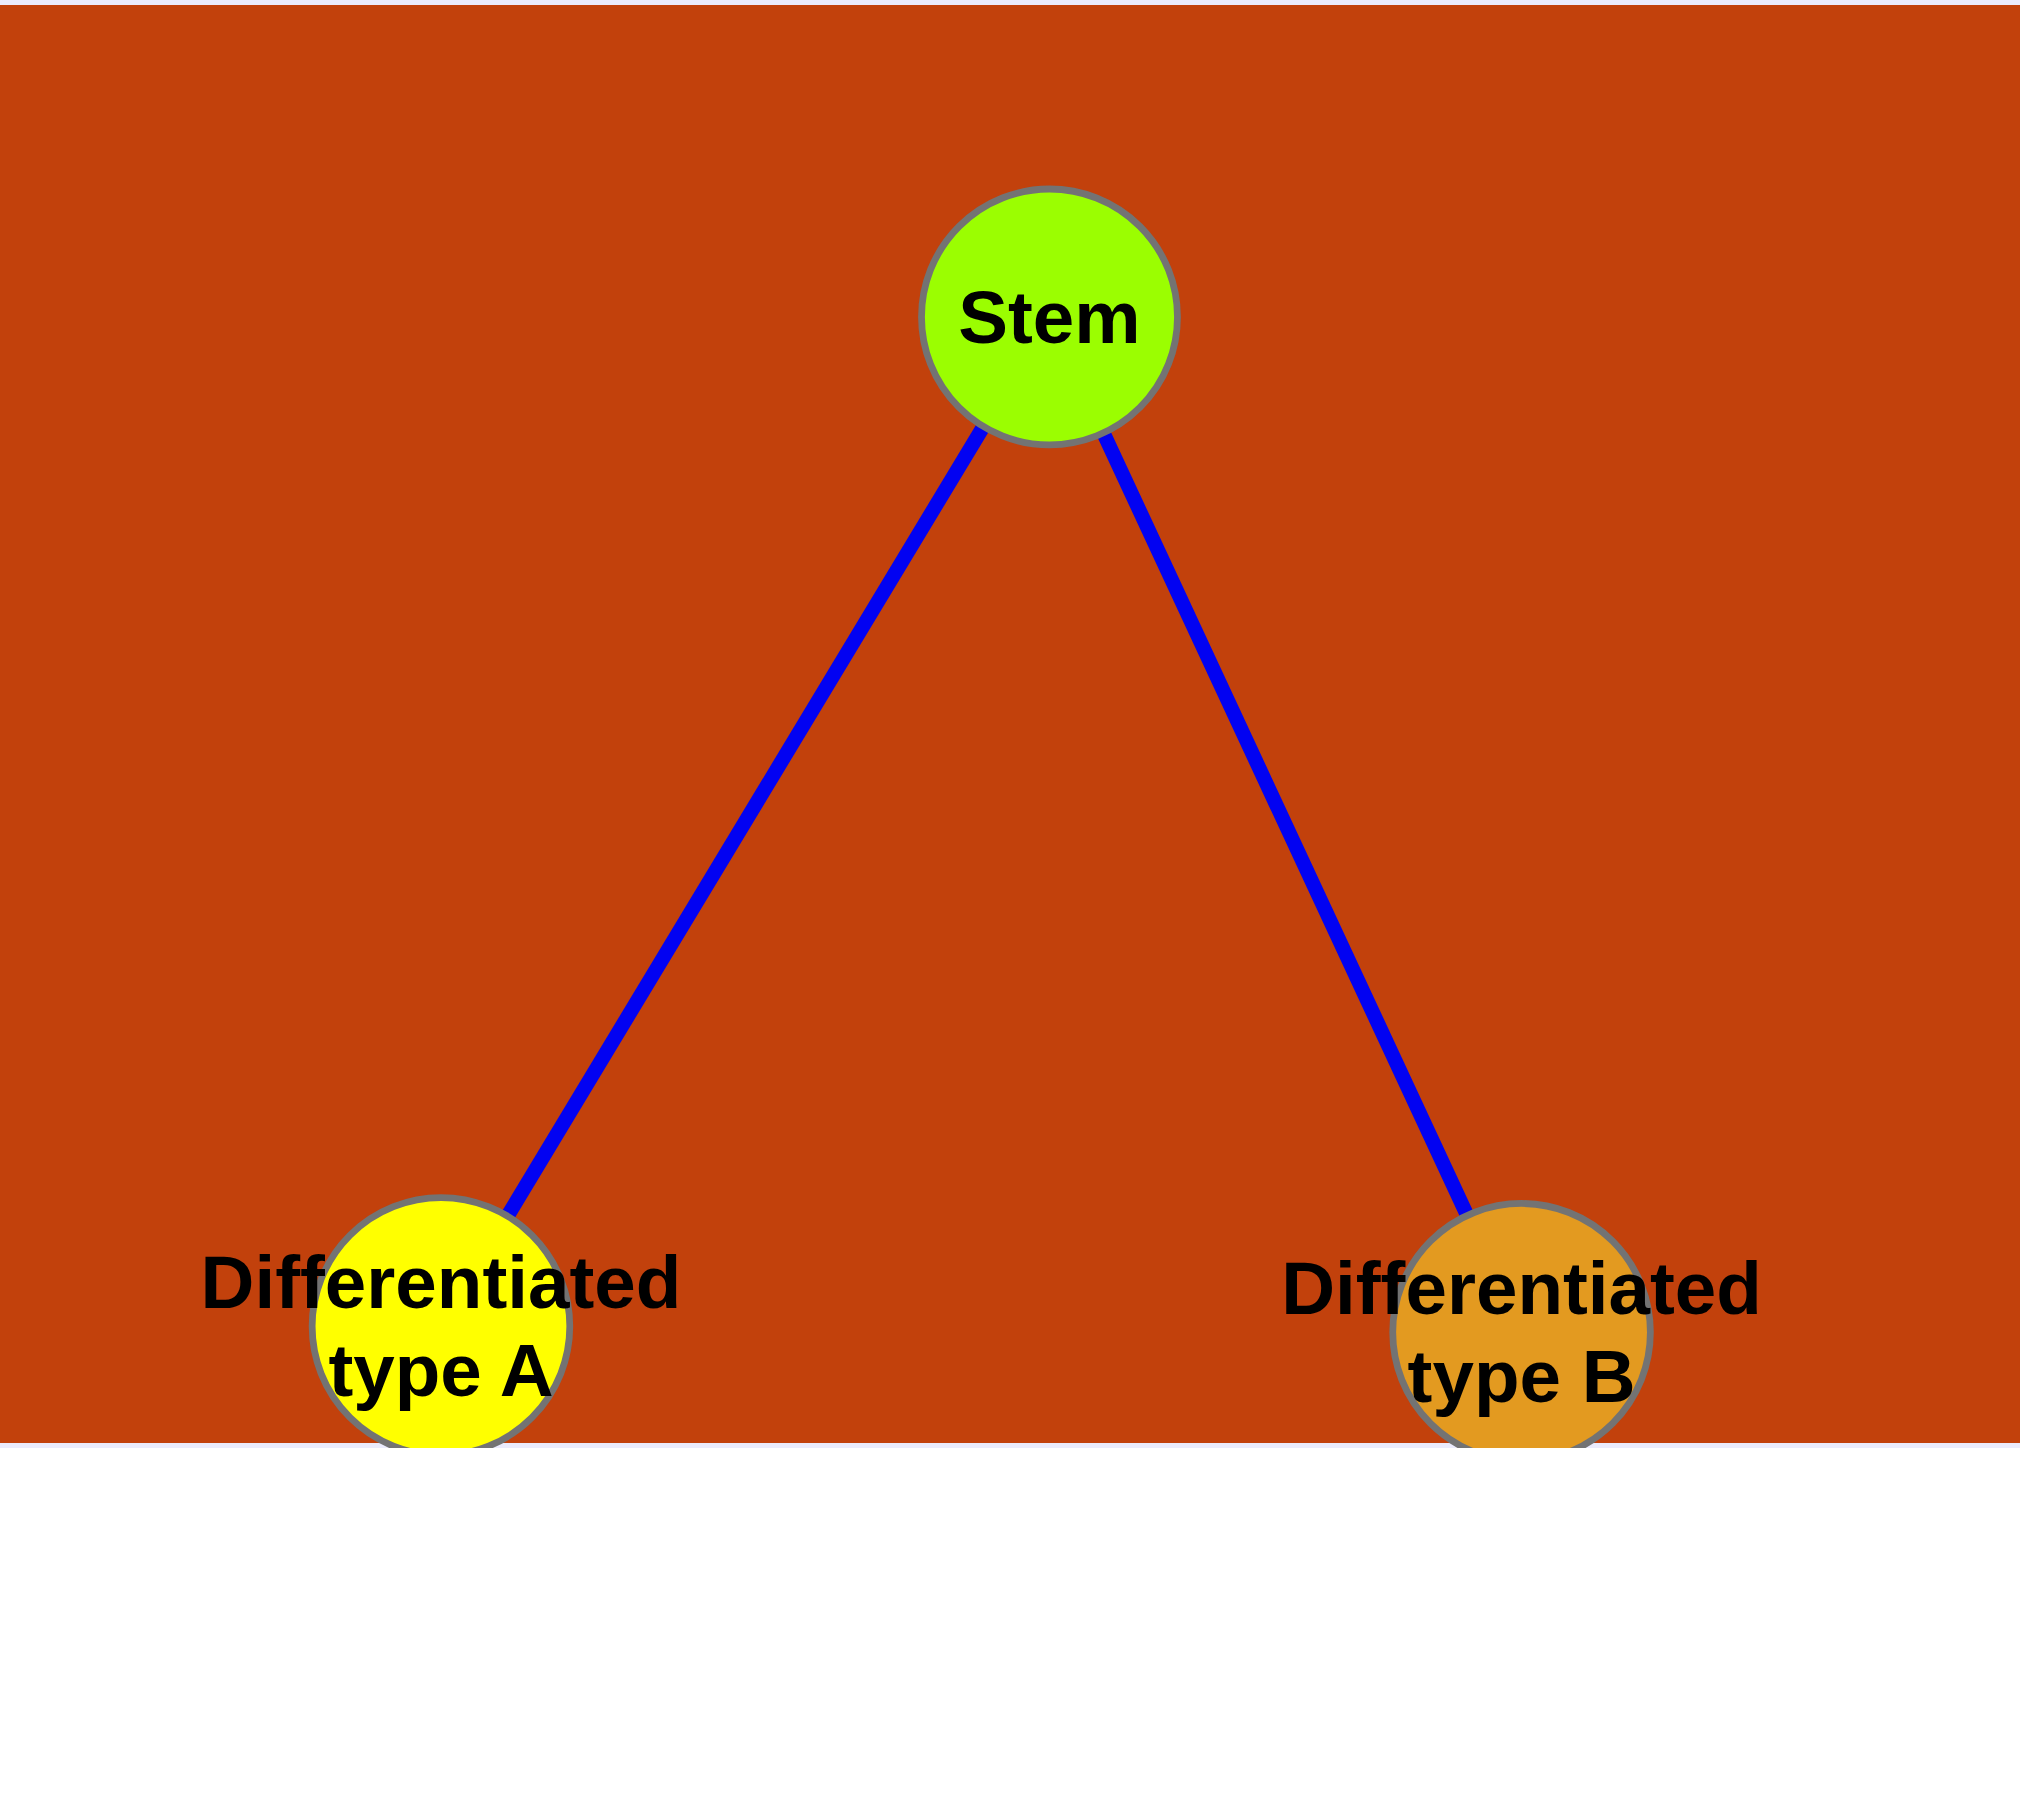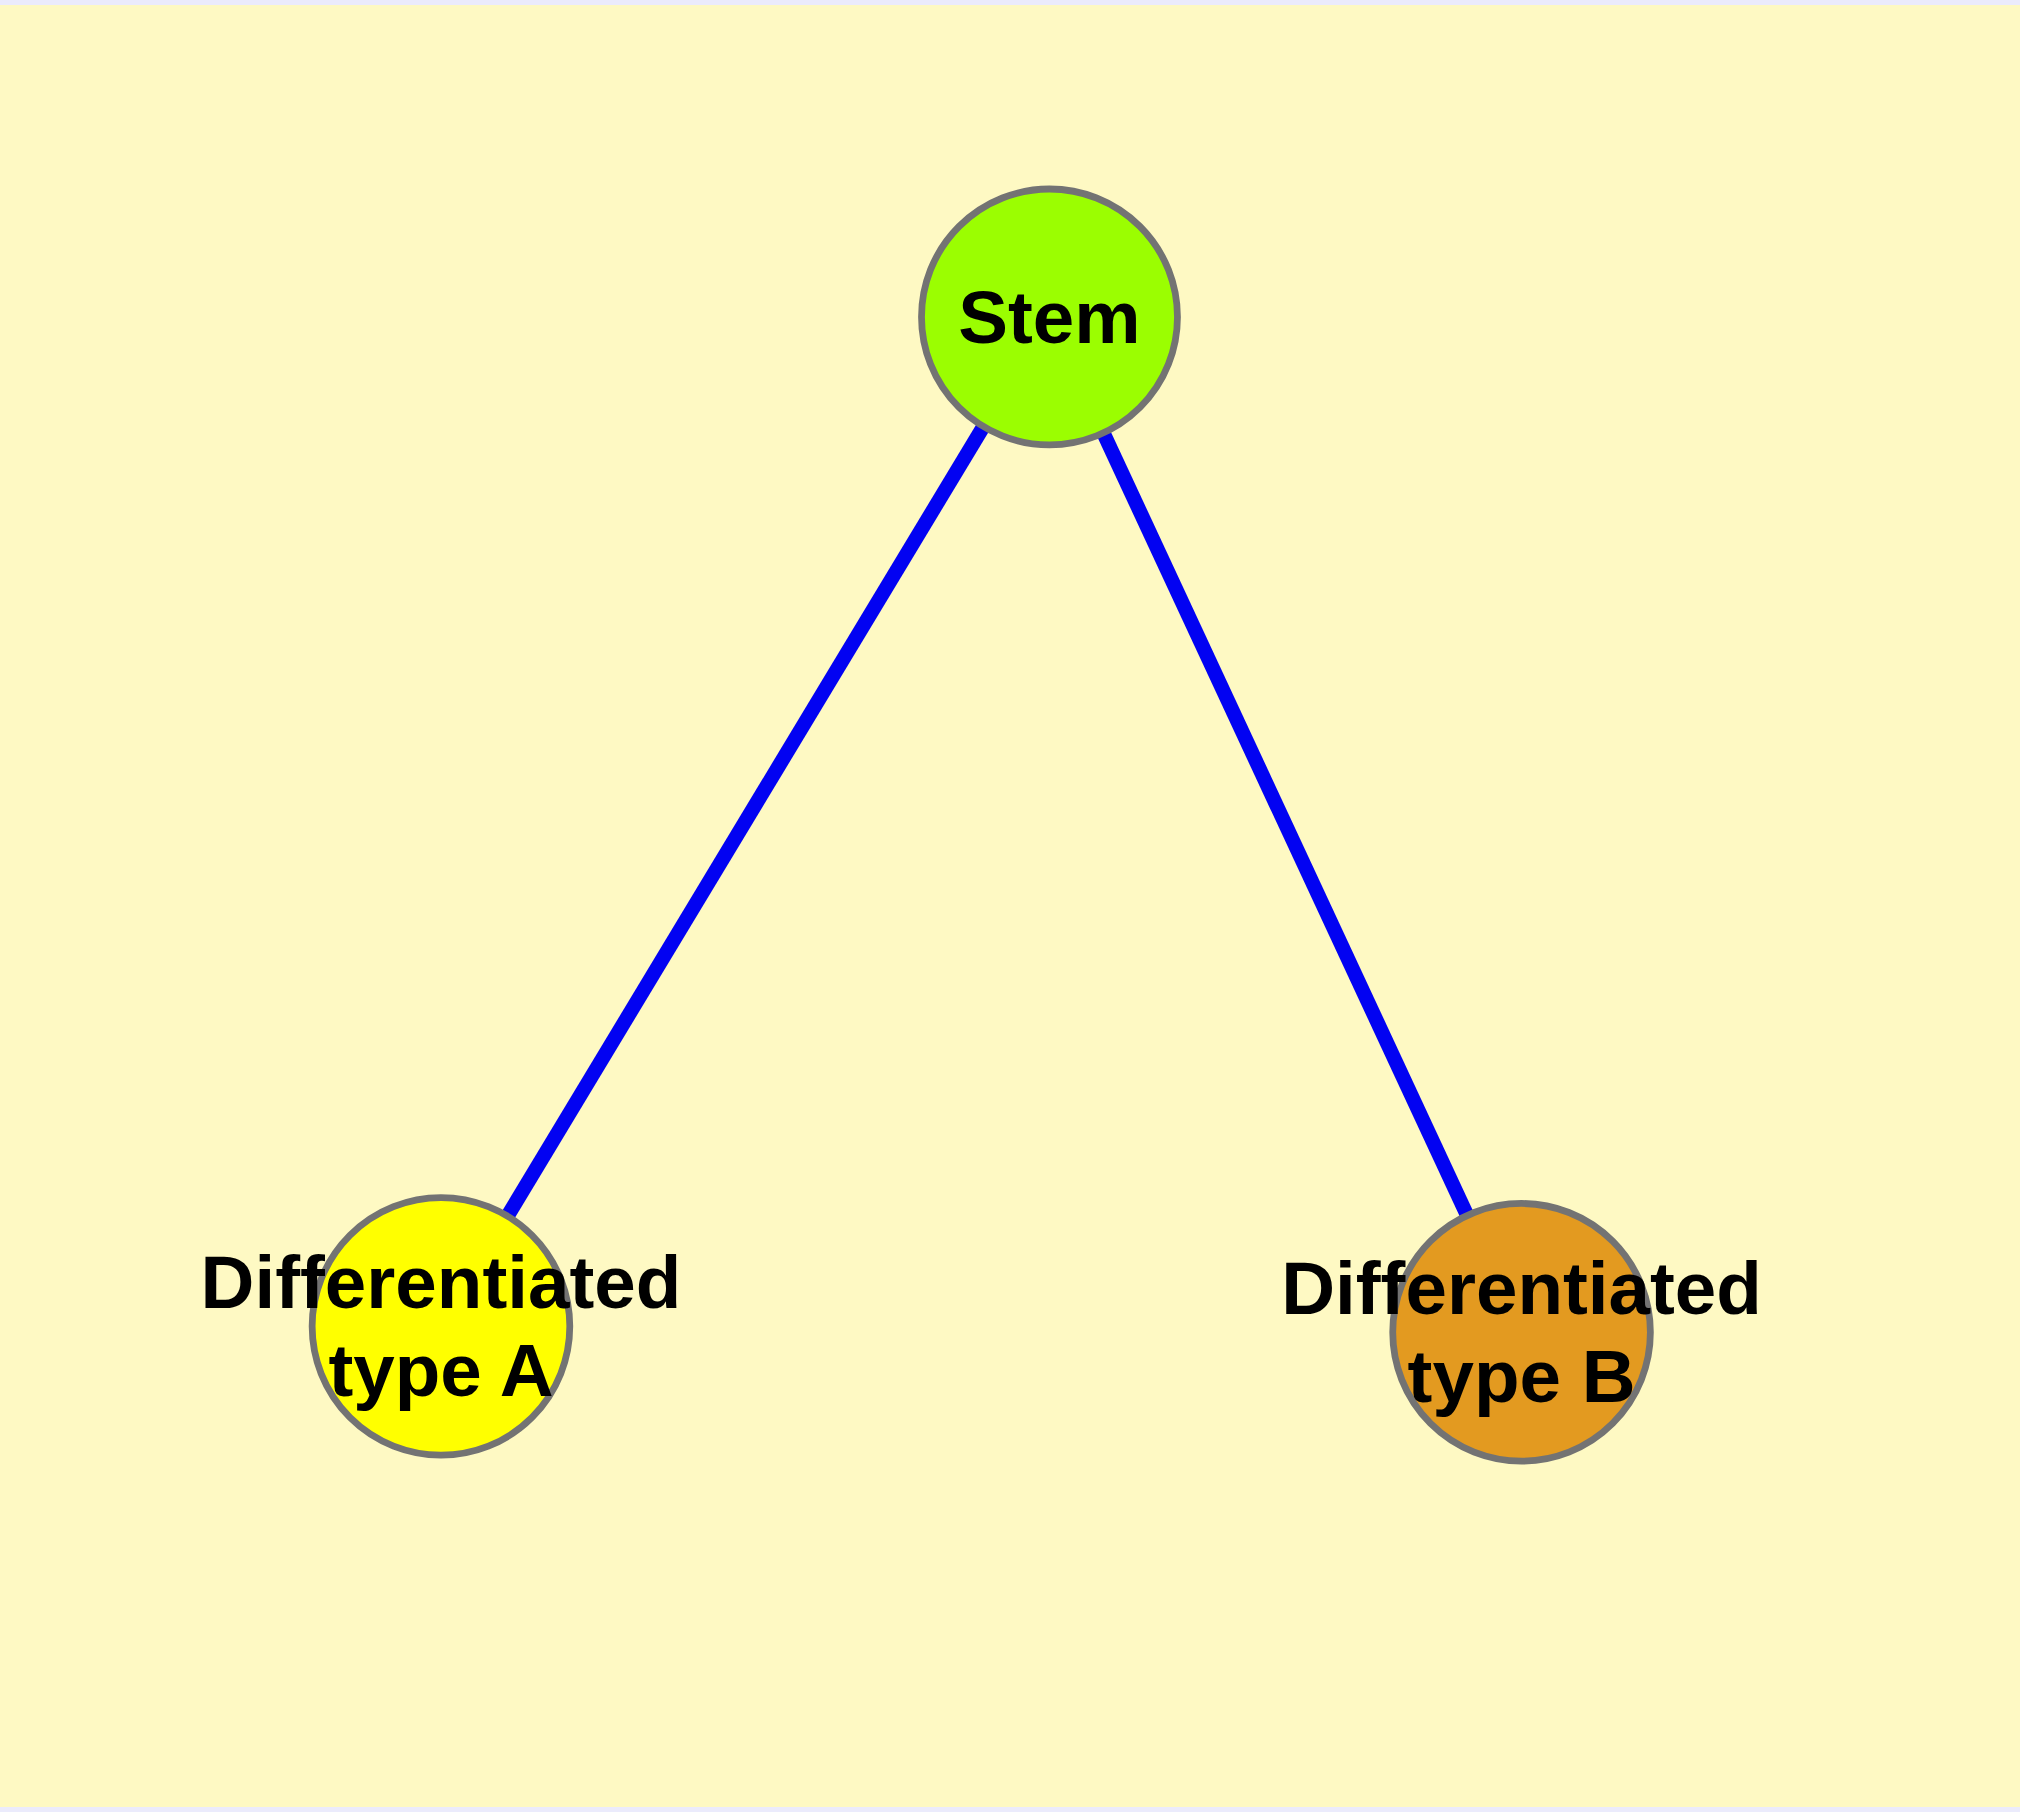--- a/index.html
+++ b/index.html
@@ -2,22 +2,22 @@
 <html style="font-size:13.6px"><head>
 <meta charset="utf-8">
 <style>
   html, body {
     margin: 0;
     padding: 0;
   }
   .canvas {
     position: relative;
     width: 2021px;
-    height: 1812px;
-    background: #fef9c3;
+    height: 1448px;
+    background: #c2410c;
     overflow: hidden;
     font-family: "Liberation Sans", sans-serif;
   }
   .edge-strip {
     position: absolute;
     left: 0;
     width: 100%;
     height: 5.1px;
     background: #ebebfc;
   }

